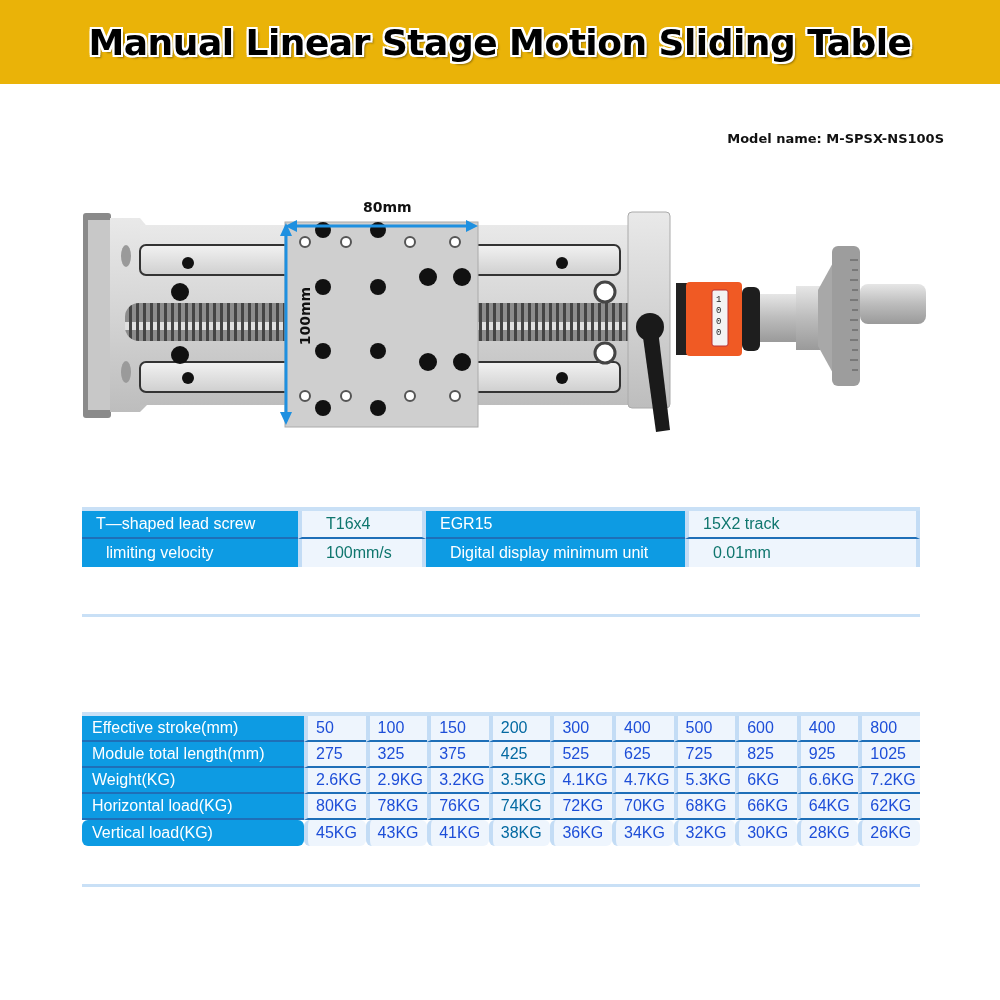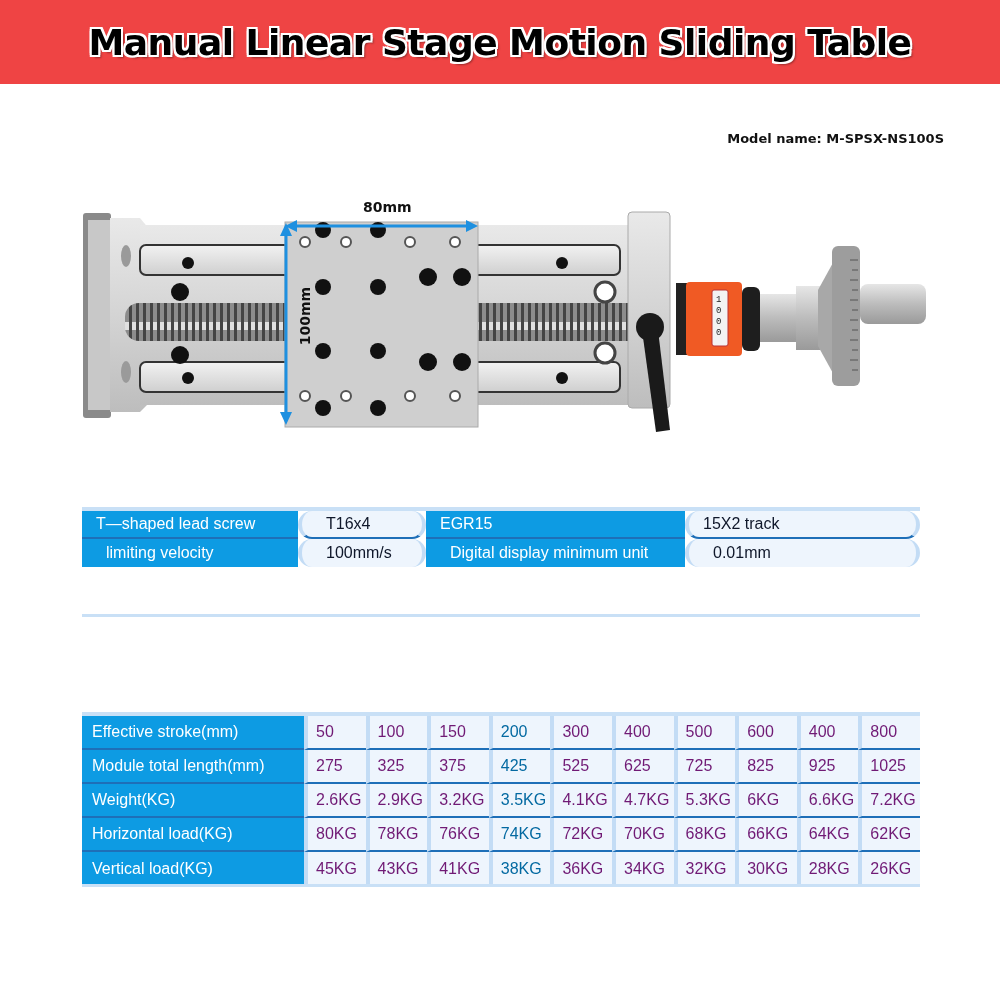--- a/index.html
+++ b/index.html
@@ -2,21 +2,21 @@
 <html><head>
 <meta charset="utf-8">
 <style>
   * { box-sizing: border-box; margin: 0; padding: 0; }
   html, body { width: 1000px; height: 1000px; background: #ffffff; overflow: hidden; }
   body { position: relative; font-family: "Liberation Sans", sans-serif; }
 
   
   .banner {
     position: absolute; left: 0; top: 0; width: 1000px; height: 84px;
-    background: #ef4444;
+    background: #eab308;
     display: flex; align-items: center; justify-content: center;
   }
   .banner-title {
     font-family: "DejaVu Sans", sans-serif;
     font-weight: bold; font-size: 36px; color: #000;
     letter-spacing: -0.5px;
     text-shadow:
       -2px -2px 0 #fff, 2px -2px 0 #fff, -2px 2px 0 #fff, 2px 2px 0 #fff,
       0 -2px 0 #fff, 0 2px 0 #fff, -2px 0 0 #fff, 2px 0 0 #fff,
       3px 3px 2px rgba(0,0,0,0.35);
@@ -40,37 +40,37 @@
   .spec {
     position: absolute; left: 82px; top: 511px; width: 838px;
     border-collapse: separate; border-spacing: 0;
   }
   .spec td {
     height: 28px; font-size: 16px; padding: 0 0 0 14px; vertical-align: middle;
     border-bottom: 2px solid #1e6fb8;
   }
   .spec tr:last-child td { border-bottom: none; padding-left: 24px; }
   .spec .lbl { background: #0d9be3; color: #fff; }
-  .spec .val { background: #eef5fd; color: #0f172a; border-left: 4px solid #c3dcf5; border-right: 4px solid #c3dcf5; border-radius: 16px; }
+  .spec .val { background: #eef5fd; color: #0f766e; border-left: 4px solid #c3dcf5; border-right: 4px solid #c3dcf5; }
   .spec .val.center { text-align: left; padding-left: 24px; }
   .spec-wrap-top { position: absolute; left: 82px; top: 507px; width: 838px; height: 4px; background: #c9e0f6; }
   .spec-wrap-bot { position: absolute; left: 82px; top: 614px; width: 838px; height: 3px; background: #c9e0f6; }
 
   
   .stroke {
     position: absolute; left: 82px; top: 716px; width: 838px;
     border-collapse: separate; border-spacing: 0;
   }
   .stroke td {
-    height: 34px; font-size: 16px; vertical-align: middle;
+    height: 26px; font-size: 16px; vertical-align: middle;
     border-bottom: 2px solid #1e6fb8;
   }
-  .stroke tr:last-child td { border-bottom: none; }
+  .stroke tr:last-child td { border-bottom: none; border-radius: 6px; }
   .stroke .lbl { background: #0d9be3; color: #fff; padding-left: 10px; width: 222px; }
-  .stroke .val { background: #eef5fd; color: #701a75; padding-left: 8px; border-left: 4px solid #c3dcf5; width: 61.6px; }
+  .stroke .val { background: #eef5fd; color: #1d4ed8; padding-left: 8px; border-left: 4px solid #c3dcf5; width: 61.6px; }
   .stroke .val.hl { color: #0369a1; }
   .stroke-wrap-top { position: absolute; left: 82px; top: 712px; width: 838px; height: 4px; background: #c9e0f6; }
   .stroke-wrap-bot { position: absolute; left: 82px; top: 884px; width: 838px; height: 3px; background: #c9e0f6; }
 </style>
 </head>
 <body>
 
 <div class="banner">
   <div class="banner-title">Manual Linear Stage Motion Sliding Table</div>
 </div>

